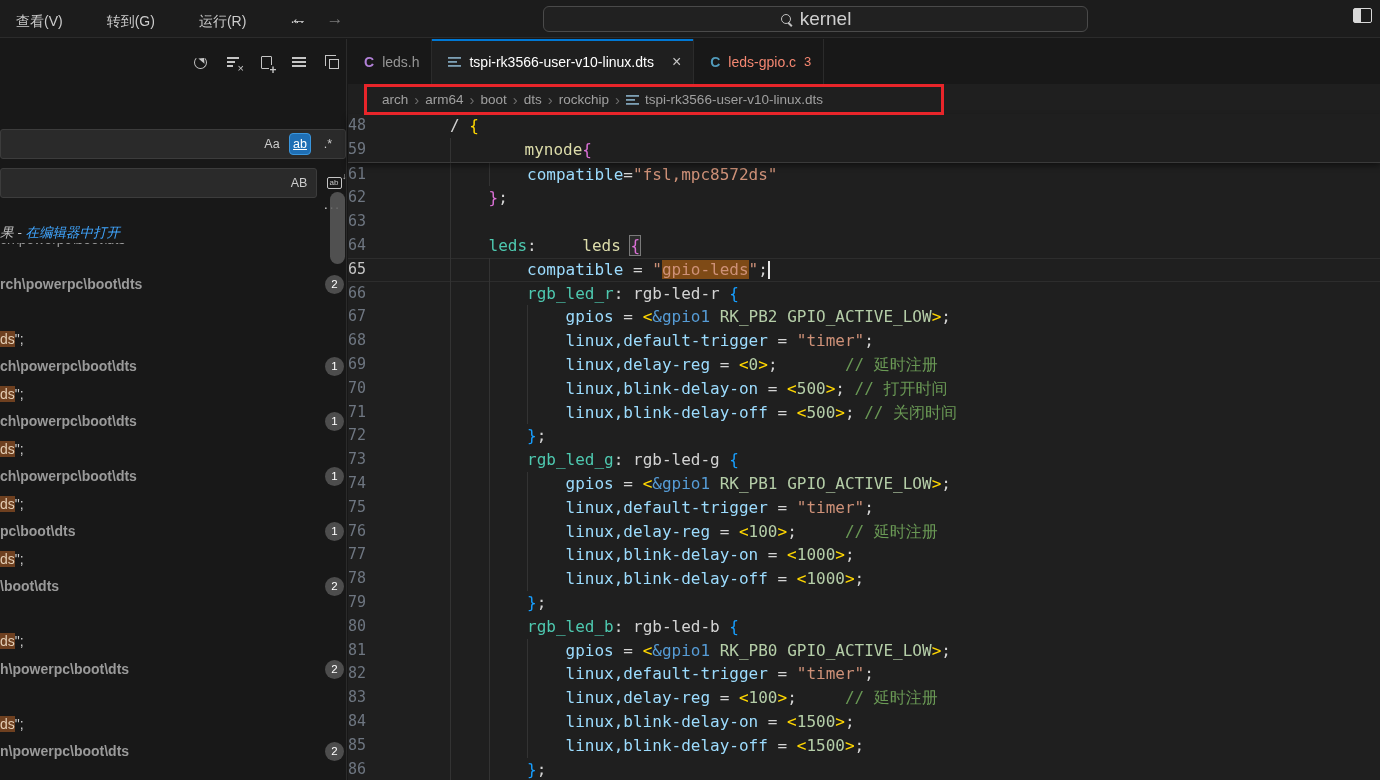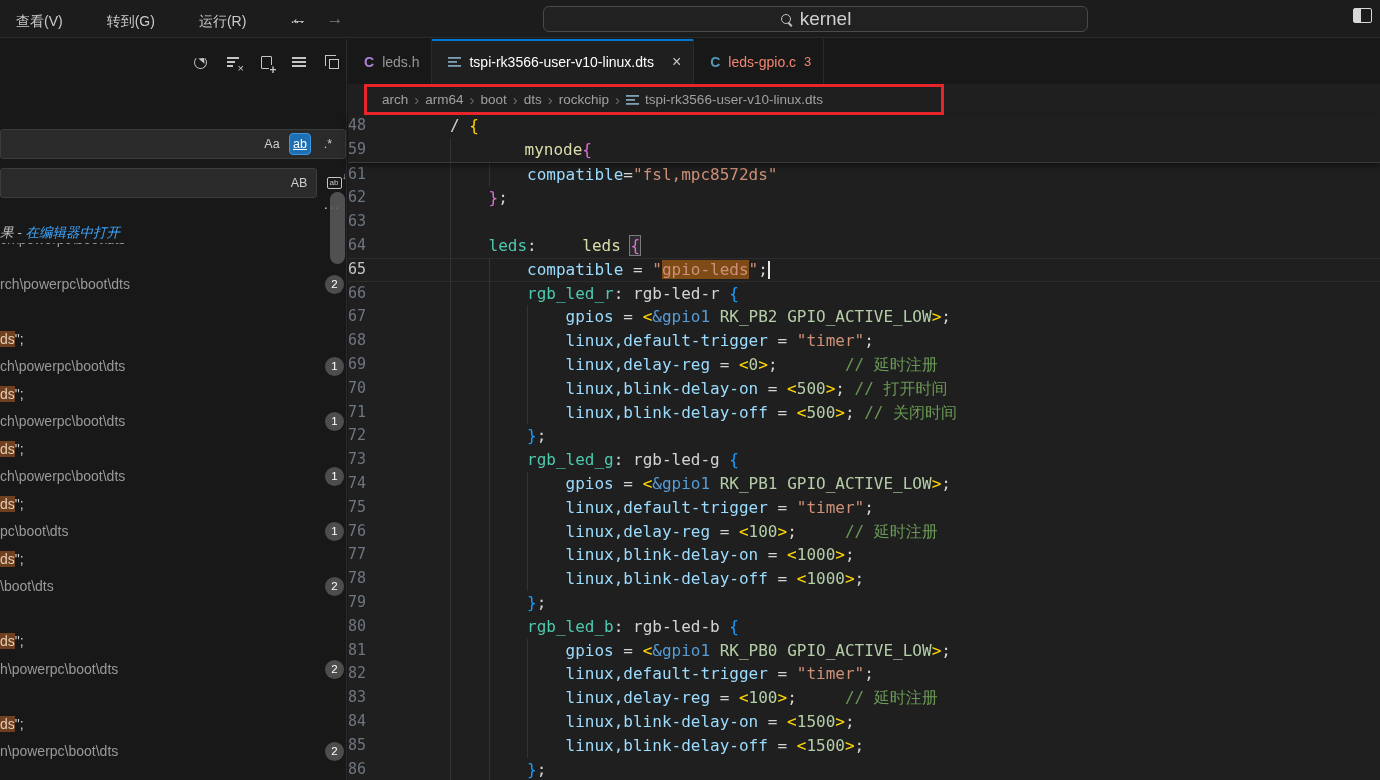--- a/index.html
+++ b/index.html
@@ -50,21 +50,21 @@
   .ic-replall { width:15px; height:12px; border:1.3px solid #c5c5c5; border-radius:2px; font-size:8px; color:#c5c5c5; text-align:center; line-height:10px; position:relative; }
   .ic-replall::after { content:"↓"; position:absolute; right:-6px; top:-7px; font-size:9px; }
   #details-toggle { position:absolute; left:320px; top:160px; width:24px; height:18px; color:#cccccc; font-size:14px; letter-spacing:1px; text-align:center; }
   #results-summary { position:absolute; left:0; top:147px; width:310px; height:20px; font-size:13.5px; line-height:20px; }
   #results-summary .pre { color:#c3c3c3; }
   #results-summary .lnk { color:#40a6ff; }
 
   #results { position:absolute; left:0; top:165px; width:347px; bottom:0; overflow:hidden; font-size:14px; }
   .rrow { position:relative; height:27.5px; line-height:27.5px; white-space:nowrap; overflow:hidden; }
   .rrow.clip .inner { display:block; margin-top:-17px; color:#9a9a9a; }
-  .rrow .fpath { color:#9a9a9a; }
+  .rrow .fpath { color:#9a9a9a;font-weight:bold; }
   .rrow .badge { position:absolute; right:3px; top:4px; min-width:19px; height:19px; padding:0 5px; background:#4d4d4d; border-radius:10px; color:#ffffff; font-size:11.5px; line-height:19px; text-align:center; }
   .rrow .mtx { color:#cccccc;text-align:right; }
   .rrow .hl { background:#6e4020; color:#e3cdb4; }
   #sb-scroll-thumb { position:absolute; right:1px; top:155px; width:15px; height:72px; background:#5a5a5a; border-radius:8px; opacity:.85; }
 
   
   #tabbar { position:absolute; left:348px; top:39px; right:0; height:45px; background:#181818; display:flex; }
   .tab { position:relative; height:45px; display:flex; align-items:center; gap:8px; padding:0 12px 0 16px; font-size:14px; color:#969696; background:#181818; border-right:1px solid #2b2b2b; }
   .tab.active { background:#1f1f1f; color:#ffffff; }
   .tab.active::before { content:""; position:absolute; left:0; top:0; right:0; height:2px; background:#0078d4; }

